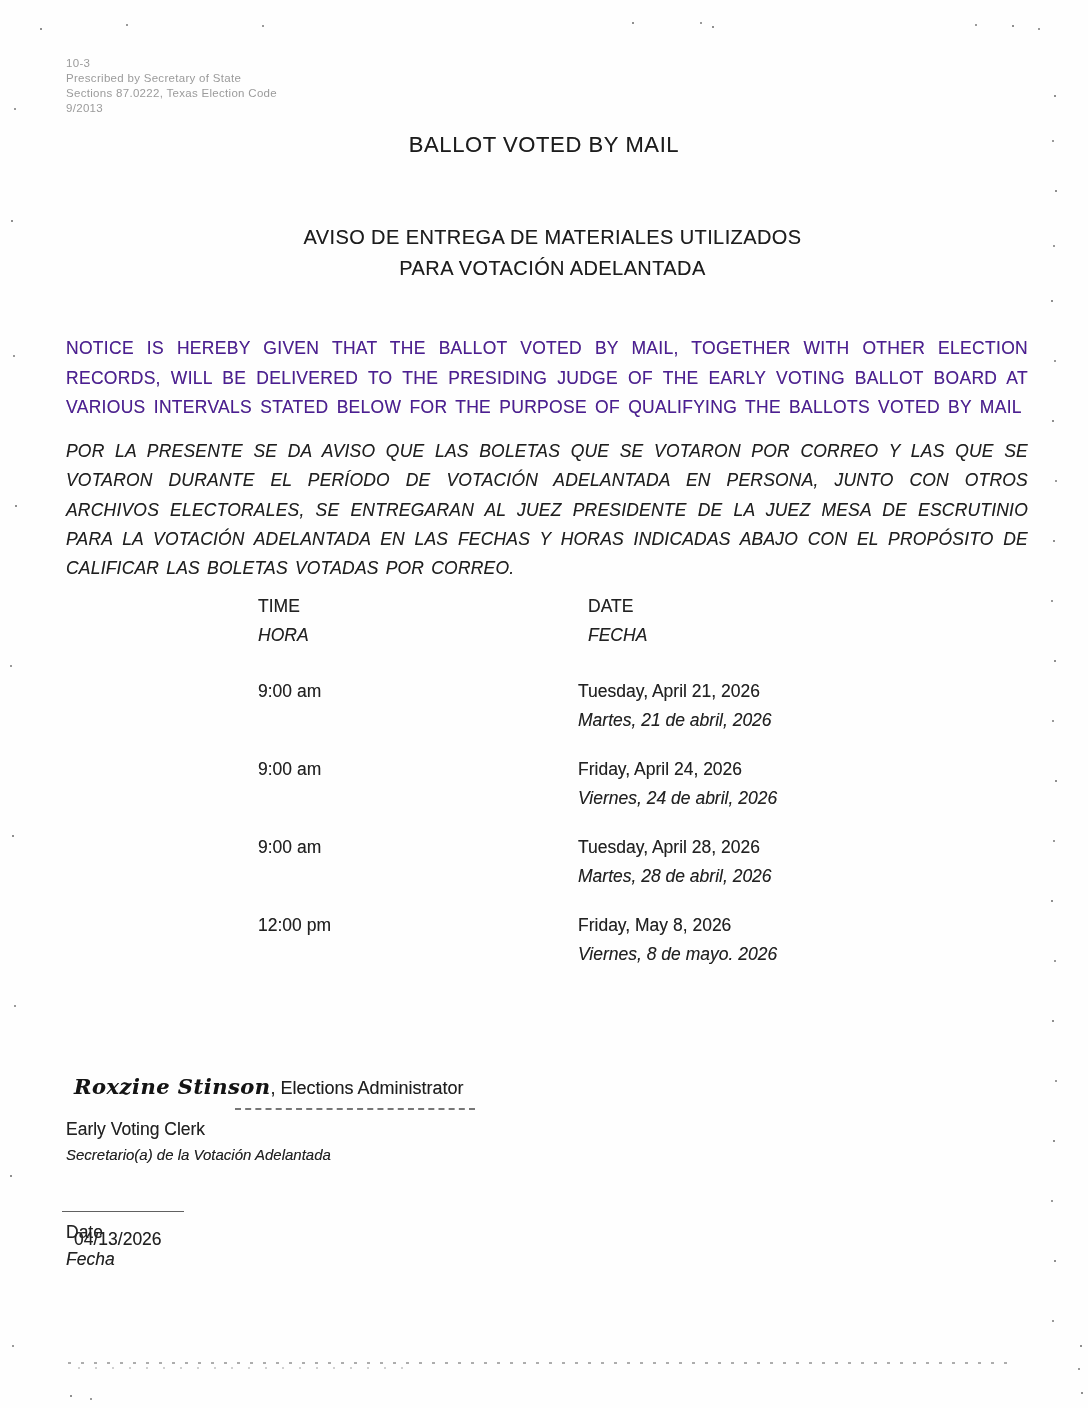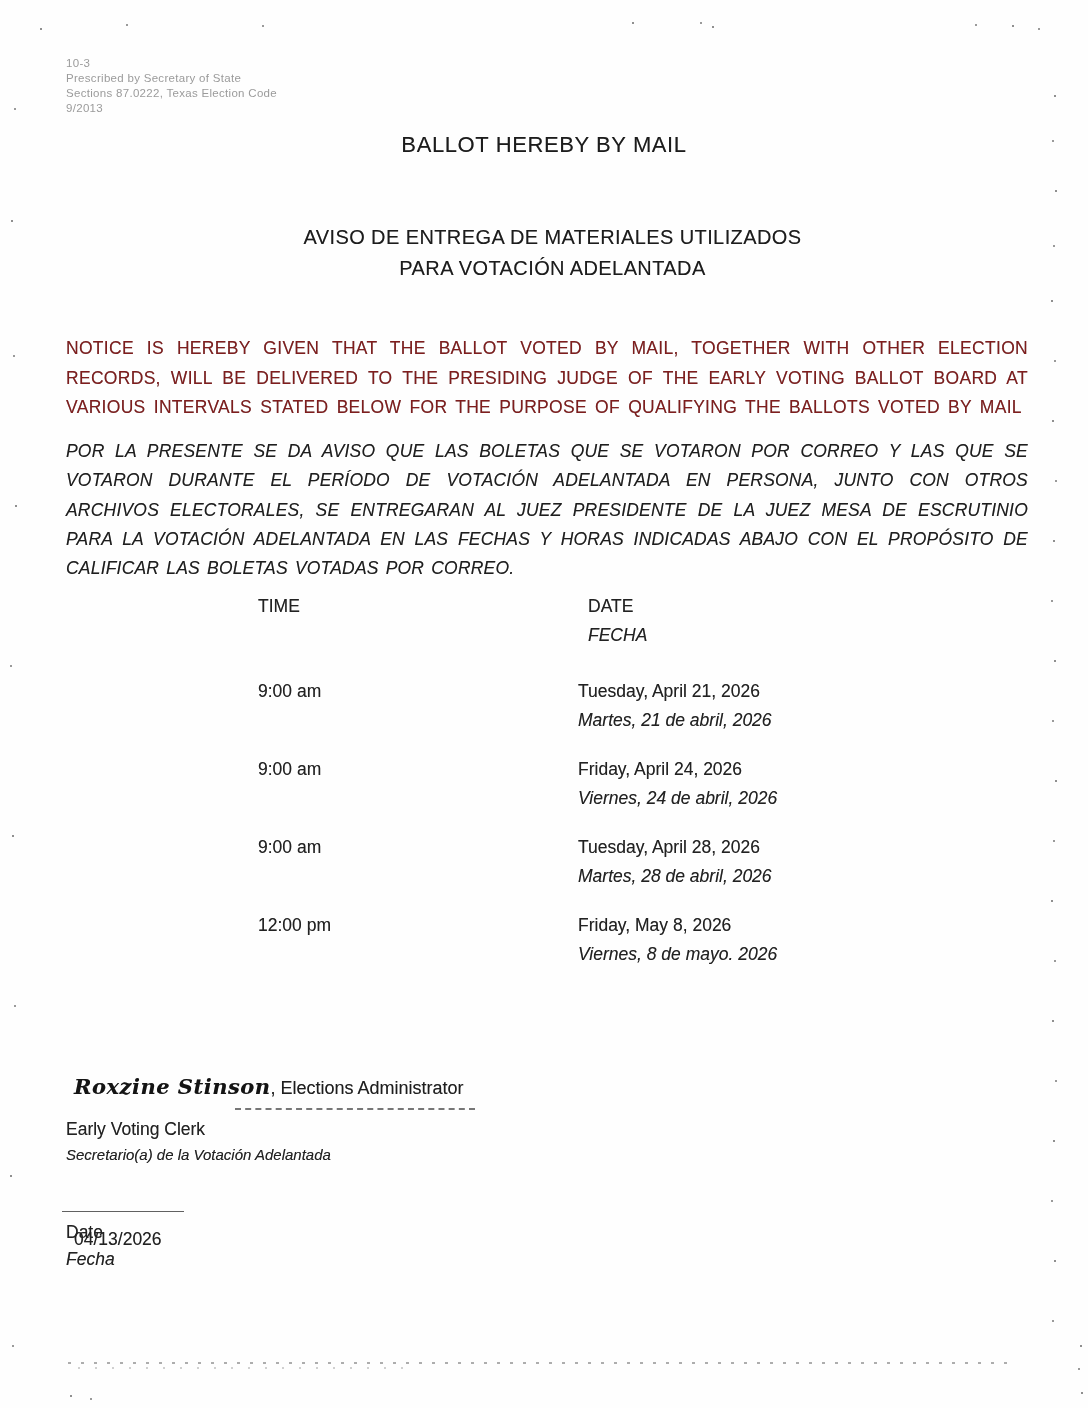--- a/index.html
+++ b/index.html
@@ -18,21 +18,21 @@
     position:absolute; left:0; right:0; top:128px; text-align:center;
     font-size:22px; line-height:34px; letter-spacing:0.6px; color:#1c1c1c;
   }
   .subtitle {
     position:absolute; left:17px; right:0; top:222px; text-align:center;
     font-size:20px; line-height:31px; letter-spacing:0.4px; color:#1c1c1c;
   }
   .body-en {
     position:absolute; left:66px; width:962px; top:334px;
     font-size:17.5px; line-height:29.5px; text-align:justify;
-    letter-spacing:0.3px; word-spacing:3px; color:#7f1d1d;
+    letter-spacing:0.3px; word-spacing:3px; color:#4c1d95;
   }
   .body-es {
     position:absolute; left:66px; width:962px; top:437px;
     font-size:17.5px; line-height:29.3px; font-style:italic;
     text-align:justify; letter-spacing:0.2px; word-spacing:2px; color:#1e1e1e;
   }
   .schedule { position:absolute; left:258px; top:592px; font-size:17.5px; }
   .srow { display:flex; margin-bottom:21px; }
   .srow.header { margin-bottom:28px;gap:10px; }
   .tcol { width:320px; line-height:28.5px; }
@@ -98,36 +98,37 @@
 <div class="page">
 
   <div class="meta">
     <div>10-3</div>
     <div>Prescribed by Secretary of State</div>
     <div>Sections 87.0222, Texas Election Code</div>
     <div>9/2013</div>
   </div>
 
   <div class="title">
-    <div>BALLOT HEREBY BY MAIL</div>
+    <div>BALLOT VOTED BY MAIL</div>
   </div>
 
   <div class="subtitle">
     <div>AVISO DE ENTREGA DE MATERIALES UTILIZADOS</div>
     <div>PARA VOTACIÓN ADELANTADA</div>
   </div>
 
   <div class="body-en">NOTICE IS HEREBY GIVEN THAT THE BALLOT VOTED BY MAIL, TOGETHER WITH OTHER ELECTION RECORDS, WILL BE DELIVERED TO THE PRESIDING JUDGE OF THE EARLY VOTING BALLOT BOARD AT VARIOUS INTERVALS STATED BELOW FOR THE PURPOSE OF QUALIFYING THE BALLOTS VOTED BY MAIL</div>
 
   <div class="body-es">POR LA PRESENTE SE DA AVISO QUE LAS BOLETAS QUE SE VOTARON POR CORREO Y LAS QUE SE VOTARON DURANTE EL PERÍODO DE VOTACIÓN ADELANTADA EN PERSONA, JUNTO CON OTROS ARCHIVOS ELECTORALES, SE ENTREGARAN AL JUEZ PRESIDENTE DE LA JUEZ MESA DE ESCRUTINIO PARA LA VOTACIÓN ADELANTADA EN LAS FECHAS Y HORAS INDICADAS ABAJO CON EL PROPÓSITO DE CALIFICAR LAS BOLETAS VOTADAS POR CORREO.</div>
 
   <div class="schedule">
     <div class="srow header">
       <div class="tcol">
         <div>TIME</div>
+        <div class="ital">HORA</div>
       </div>
       <div class="dcol">
         <div>DATE</div>
         <div class="ital">FECHA</div>
       </div>
     </div>
 
     <div class="srow">
       <div class="tcol">9:00 am</div>
       <div class="dcol">

